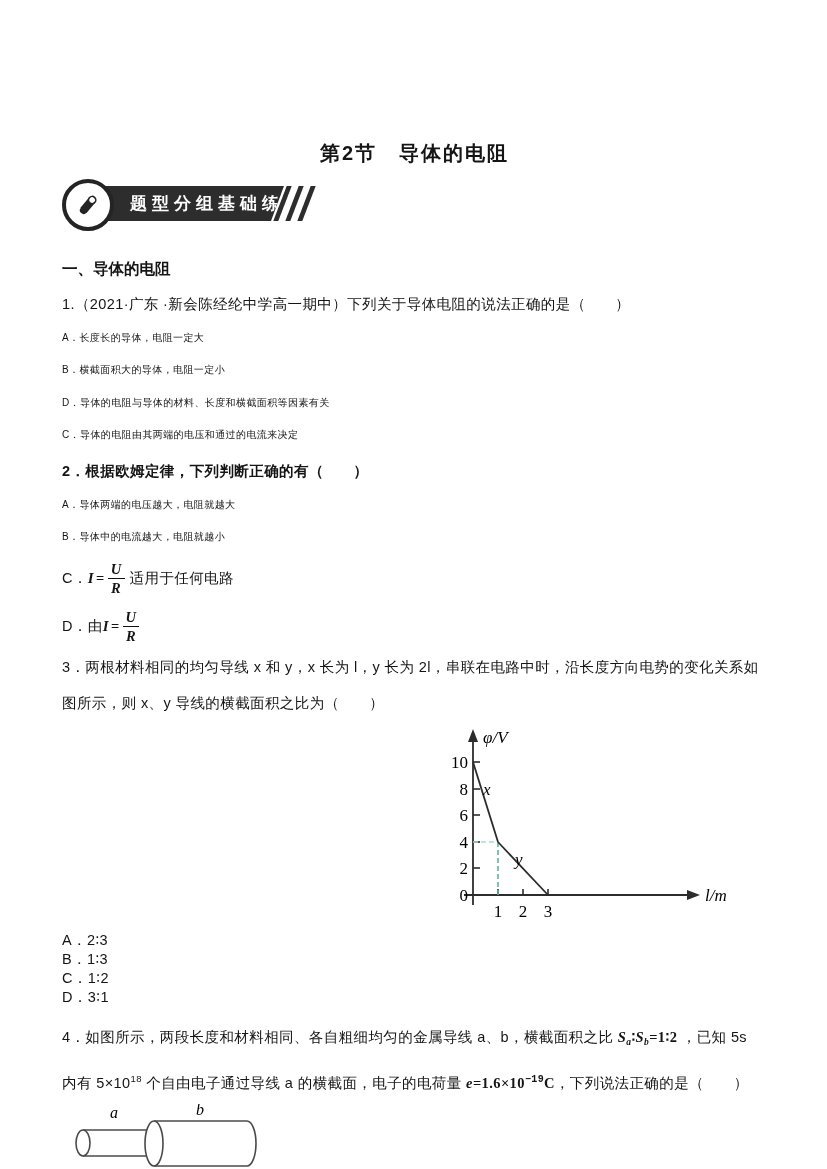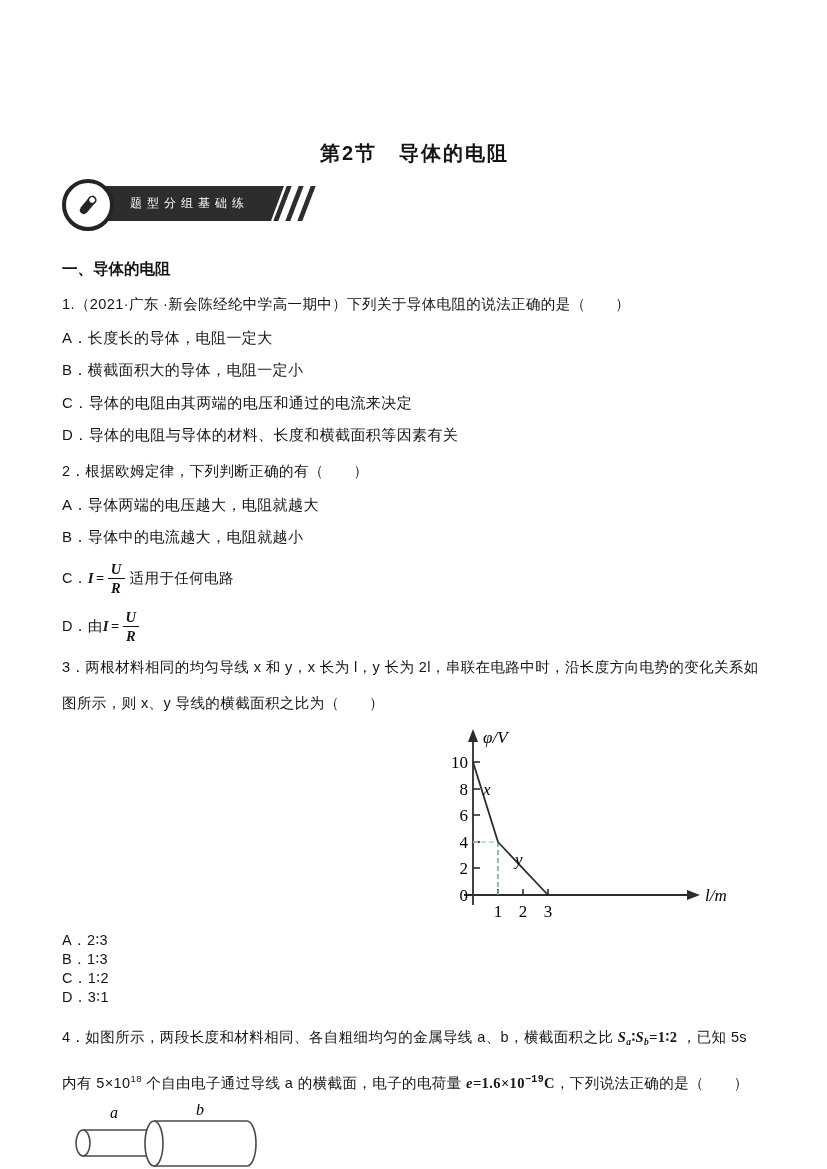--- a/index.html
+++ b/index.html
@@ -6,31 +6,31 @@
   body{width:827px;height:1169px;font-family:"Liberation Sans","DejaVu Sans",sans-serif;color:#151515;}
   .page{position:relative;width:827px;height:1169px;background:#fff;overflow:hidden;margin-top:36px;}
   .content{padding:0 60px 0 62px;}
 
   .title{margin:0;padding-top:104px;text-align:center;font-size:20px;font-weight:bold;letter-spacing:2px;}
 
   
   .badge{position:relative;height:56px;width:260px;margin-top:12px;}
   .badge-bar{position:absolute;left:26px;top:7px;width:196px;height:35px;background:#2d2d2d;
              clip-path:polygon(0 0,100% 0,183px 100%,0 100%);display:flex;align-items:center;}
-  .badge-bar span{color:#fff;font-weight:normal;font-size:12px;letter-spacing:5px;padding-left:42px;white-space:nowrap;}
+  .badge-bar span{color:#fff;font-weight:bold;font-size:17px;letter-spacing:5px;padding-left:42px;white-space:nowrap;}
   .stripe{position:absolute;top:7px;width:5px;height:35px;background:#2d2d2d;transform:skewX(-21deg);}
   .s1{left:218px}.s2{left:230px}.s3{left:242px}
   .badge-circle{position:absolute;left:0;top:0;width:52px;height:52px;border-radius:50%;
                 background:#fff;border:4px solid #242424;box-sizing:border-box;
                 display:flex;align-items:center;justify-content:center;z-index:2;}
 
   .section-h{font-size:15.5px;font-weight:bold;margin:24px 0 14px 0;}
 
   .para{font-size:14.5px;line-height:21px;margin:0 0 11.5px 0;letter-spacing:0.4px;}
-  .opt{font-size:15px;line-height:21px;margin:0 0 11.5px 0;letter-spacing:0.4px;}
+  .opt{font-size:10px;line-height:21px;margin:0 0 11.5px 0;letter-spacing:0.4px;}
 
   .fline{display:flex;align-items:center;font-size:14.5px;letter-spacing:0.4px;margin:0 0 8px 0;min-height:40px;}
   .mvar{font-family:"Liberation Serif","DejaVu Serif",serif;font-style:italic;font-weight:bold;font-size:15px;}
   .meq{font-family:"Liberation Serif","DejaVu Serif",serif;font-weight:bold;margin:0 2px;}
   .frac{display:inline-flex;flex-direction:column;align-items:center;margin:0 5px 0 1px;
         font-family:"Liberation Serif","DejaVu Serif",serif;font-style:italic;font-weight:bold;
         font-size:14.5px;line-height:16px;}
   .frac .num{border-bottom:1.6px solid #111;padding:0 3px 1px 3px;}
   .frac .den{padding-top:1px;}
 
@@ -71,24 +71,24 @@
           </g>
         </svg>
       </div>
     </div>
 
     <h2 class="section-h">一、导体的电阻</h2>
 
     <p class="para">1.（2021·广东 ·新会陈经纶中学高一期中）下列关于导体电阻的说法正确的是（　　）</p>
     <p class="opt">A．长度长的导体，电阻一定大</p>
     <p class="opt">B．横截面积大的导体，电阻一定小</p>
+    <p class="opt">D．导体的电阻与导体的材料、长度和横截面积等因素有关</p>
     <p class="opt">C．导体的电阻由其两端的电压和通过的电流来决定</p>
-    <p class="opt">D．导体的电阻与导体的材料、长度和横截面积等因素有关</p>
 
-    <p class="para" style="margin-top:16px;">2．根据欧姆定律，下列判断正确的有（　　）</p>
+    <p class="para" style="margin-top:16px;font-weight:bold;">2．根据欧姆定律，下列判断正确的有（　　）</p>
     <p class="opt">A．导体两端的电压越大，电阻就越大</p>
     <p class="opt">B．导体中的电流越大，电阻就越小</p>
 
     <div class="fline">
       <span>C．</span>
       <span class="mvar">I</span>
       <span class="meq">=</span>
       <span class="frac">
         <span class="num">U</span>
         <span class="den">R</span>

